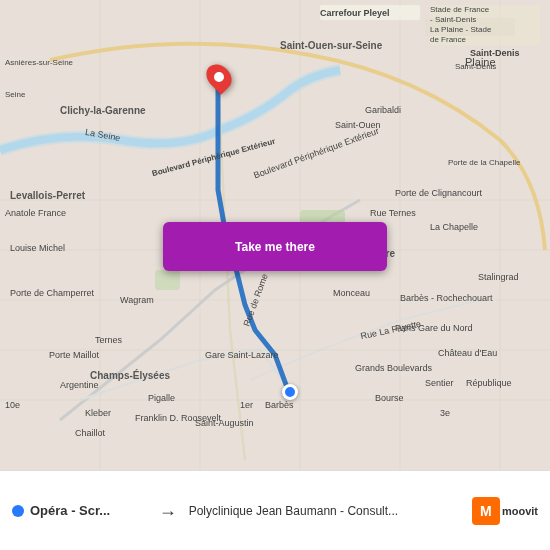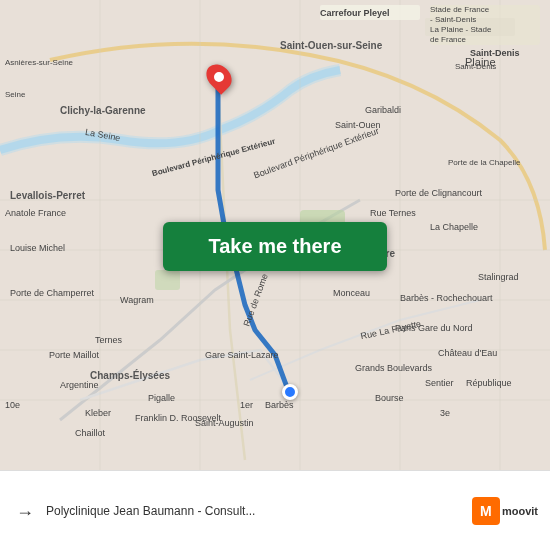--- a/index.html
+++ b/index.html
@@ -36,25 +36,25 @@
       height: 100%;
     }
 
     
     .take-me-there-btn {
       position: absolute;
       left: 163px;
       top: 222px;
       width: 224px;
       height: 49px;
-      background: #15803d;
+      background: #a21caf;
       color: white;
       border: none;
       border-radius: 6px;
-      font-size: 20px;
+      font-size: 12px;
       font-weight: bold;
       cursor: pointer;
       display: flex;
       align-items: center;
       justify-content: center;
       box-shadow: 0 2px 8px rgba(0,0,0,0.4);
       z-index: 10;
     }
 
     
@@ -317,20 +317,24 @@
     <div class="marker-origin" style="left: 282px; top: 384px;">
     </div>
 
     <div class="marker-dest" style="left: 208px; top: 63px;">
       <div class="marker-dest-inner"></div>
     </div>
 
   </div>
 
   <div class="bottom-bar">
+    <div class="from-section">
+      <div class="from-dot"></div>
+      <span class="from-text">Opéra - Scr...</span>
+    </div>
     <div class="arrow-section">
       <span>→</span>
     </div>
     <div class="to-section">
       <span class="to-text">Polyclinique Jean Baumann - Consult...</span>
     </div>
     <div class="moovit-logo">
       <div class="moovit-m">
         <span>M</span>
       </div>

